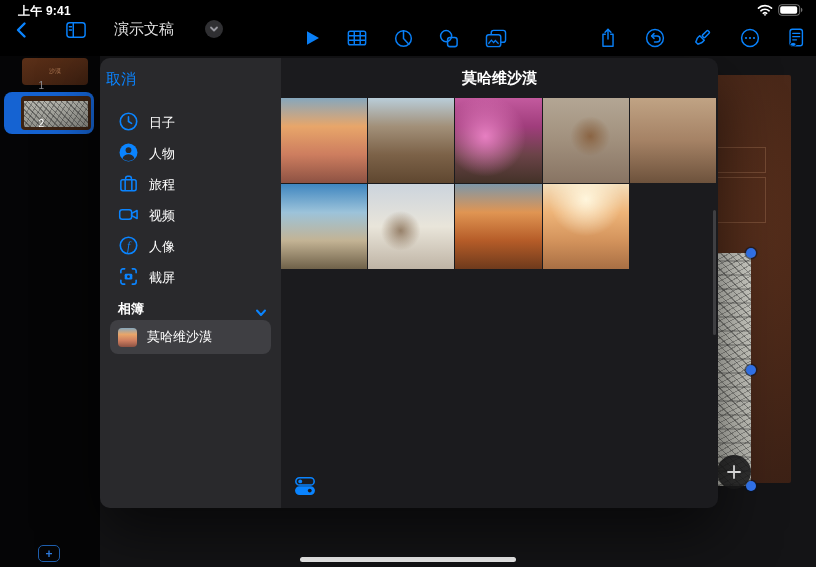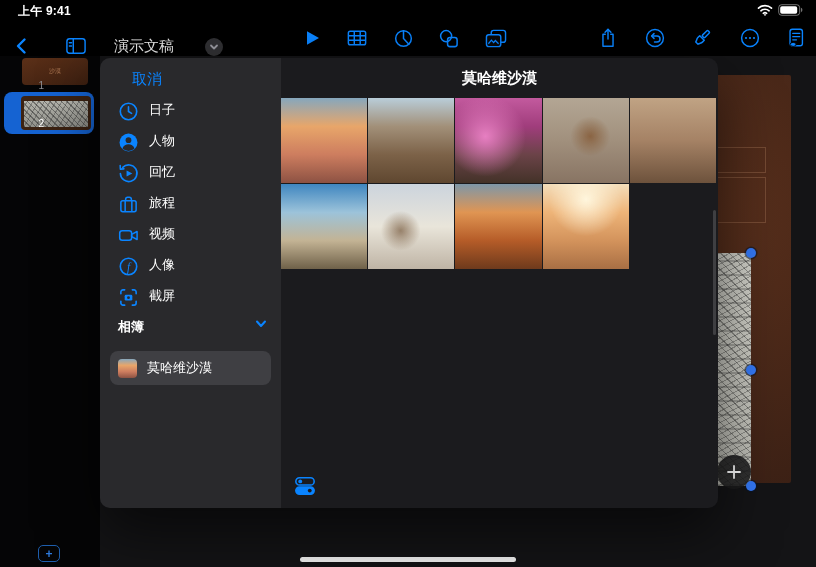--- a/index.html
+++ b/index.html
@@ -8,21 +8,21 @@
   svg { display:block; }
 
   
   #statusbar { position:absolute; left:0; top:0; width:816px; height:20px; color:#fff;padding-left:8px; }
   #status-time { position:absolute; left:18px; top:3px; font-size:12px; font-weight:bold; letter-spacing:.2px; }
   #status-right { position:absolute; right:12px; top:4px; display:flex; align-items:center; gap:5px; }
 
   
   #toolbar { position:absolute; left:0; top:20px; width:816px; height:36px; background:#000; }
   .tb-icon { color:#0a84ff; display:flex; align-items:center; justify-content:center; }
-  #tb-left { position:absolute; left:12px; top:0; height:36px; display:flex; align-items:flex-end; gap:25px; }
+  #tb-left { position:absolute; left:12px; top:0; height:36px; display:flex; align-items:flex-start; gap:25px; }
   #doc-title { color:#eaeaea; font-size:15px; margin-left:2px; }
   #title-chev { width:18px; height:18px; border-radius:50%; background:#313134; display:flex; align-items:center; justify-content:center; margin-left:6px; }
   #tb-center { position:absolute; left:302px; top:0; width:206px; height:36px; display:flex; align-items:center; justify-content:space-between; }
   #tb-right { position:absolute; right:10px; top:0; width:208px; height:36px; display:flex; align-items:center; justify-content:space-between; }
 
   
   #workspace { position:absolute; left:0; top:56px; width:816px; height:511px; background:#0a0a0b; }
 
   
   #slidepanel { position:absolute; left:0; top:0; width:100px; height:511px; background:#050506; }
@@ -59,23 +59,23 @@
 
   
   #add-slide { position:absolute; left:38px; top:489px; width:22px; height:17px; border:1.5px solid #1f5fae; border-radius:5px;
     display:flex; align-items:center; justify-content:center; color:#2f7bdc; font-size:12px; font-weight:bold; line-height:0; }
   #home-indicator { position:absolute; left:300px; bottom:5px; width:216px; height:5px; border-radius:3px; background:#f4f4f4; }
 
   
   #popover { position:absolute; left:100px; top:58px; width:618px; height:450px; border-radius:10px; overflow:hidden;
     display:flex; box-shadow:0 24px 60px rgba(0,0,0,.6); }
   #p-left { width:181px; background:#29292c; display:flex; flex-direction:column; }
-  #p-cancel { height:40px; line-height:42px; padding-left:32px; color:#0a84ff; font-size:15px; }
+  #p-cancel { height:40px; line-height:42px; padding-left:6px; color:#0a84ff; font-size:15px; }
   #p-list { padding:3px 0 0 0; }
-  .row { height:31px; display:flex; align-items:flex-start; padding:0 14px 0 18px; }
+  .row { height:31px; display:flex; align-items:flex-end; padding:0 14px 0 18px; }
   .row .ric { width:21px; height:21px; color:#0a84ff; flex:none; }
   .row .rlabel { margin-left:10px; color:#fff; font-size:13px; white-space:nowrap; }
   .row.section .rlabel { margin-left:0; font-weight:bold; }
   .row .spacer { flex:1; }
   .chev { color:#0a84ff; flex:none; }
   #album-row { margin:2px 10px 0 10px; height:34px; border-radius:8px; background:#3f3f43; display:flex; align-items:center; padding:0 8px; }
   #album-thumb { width:19px; height:19px; border-radius:4px; flex:none; }
   #album-label { margin-left:10px; color:#fff; font-size:13px; }
 
   #p-right { flex:1; background:#1b1b1e; position:relative; }
@@ -262,30 +262,20 @@
         <span class="ric">
           <svg width="21" height="21" viewBox="0 0 22 22">
               <circle cx="11" cy="11" r="9.4" fill="#0a84ff"></circle>
               <circle cx="11" cy="8.6" r="3" fill="#29292c"></circle>
               <path d="M4.6 17.3c1.3-3 3.7-4.4 6.4-4.4s5.1 1.4 6.4 4.4a9.4 9.4 0 0 1-12.8 0z" fill="#29292c"></path>
             </svg>
         </span>
         <span class="rlabel">人物</span>
       </div>
 
-      <div class="row">
-        <span class="ric">
-          <svg width="21" height="21" viewBox="0 0 22 22" fill="none" stroke="currentColor" stroke-width="1.7" stroke-linecap="round" stroke-linejoin="round">
-            <path d="M5 4.6A8.7 8.7 0 1 1 2.5 11"></path>
-              <path d="M2.3 2.6 2.5 6.4 6.2 6.2"></path>
-            <path d="M9 7.8 15 11 9 14.2z" fill="currentColor" stroke="none"></path>
-          </svg>
-        </span>
-        <span class="rlabel">回忆</span>
-      </div>
 
       <div class="row">
         <span class="ric">
           <svg width="21" height="21" viewBox="0 0 22 22" fill="none" stroke="currentColor" stroke-width="1.6" stroke-linejoin="round">
             <rect x="3" y="7" width="16" height="11.5" rx="2"></rect>
               <path d="M8 7V5.4A1.9 1.9 0 0 1 9.9 3.5h2.2A1.9 1.9 0 0 1 14 5.4V7M7.5 7v11.5M14.5 7v11.5"></path>
           </svg>
         </span>
         <span class="rlabel">旅程</span>
       </div>

